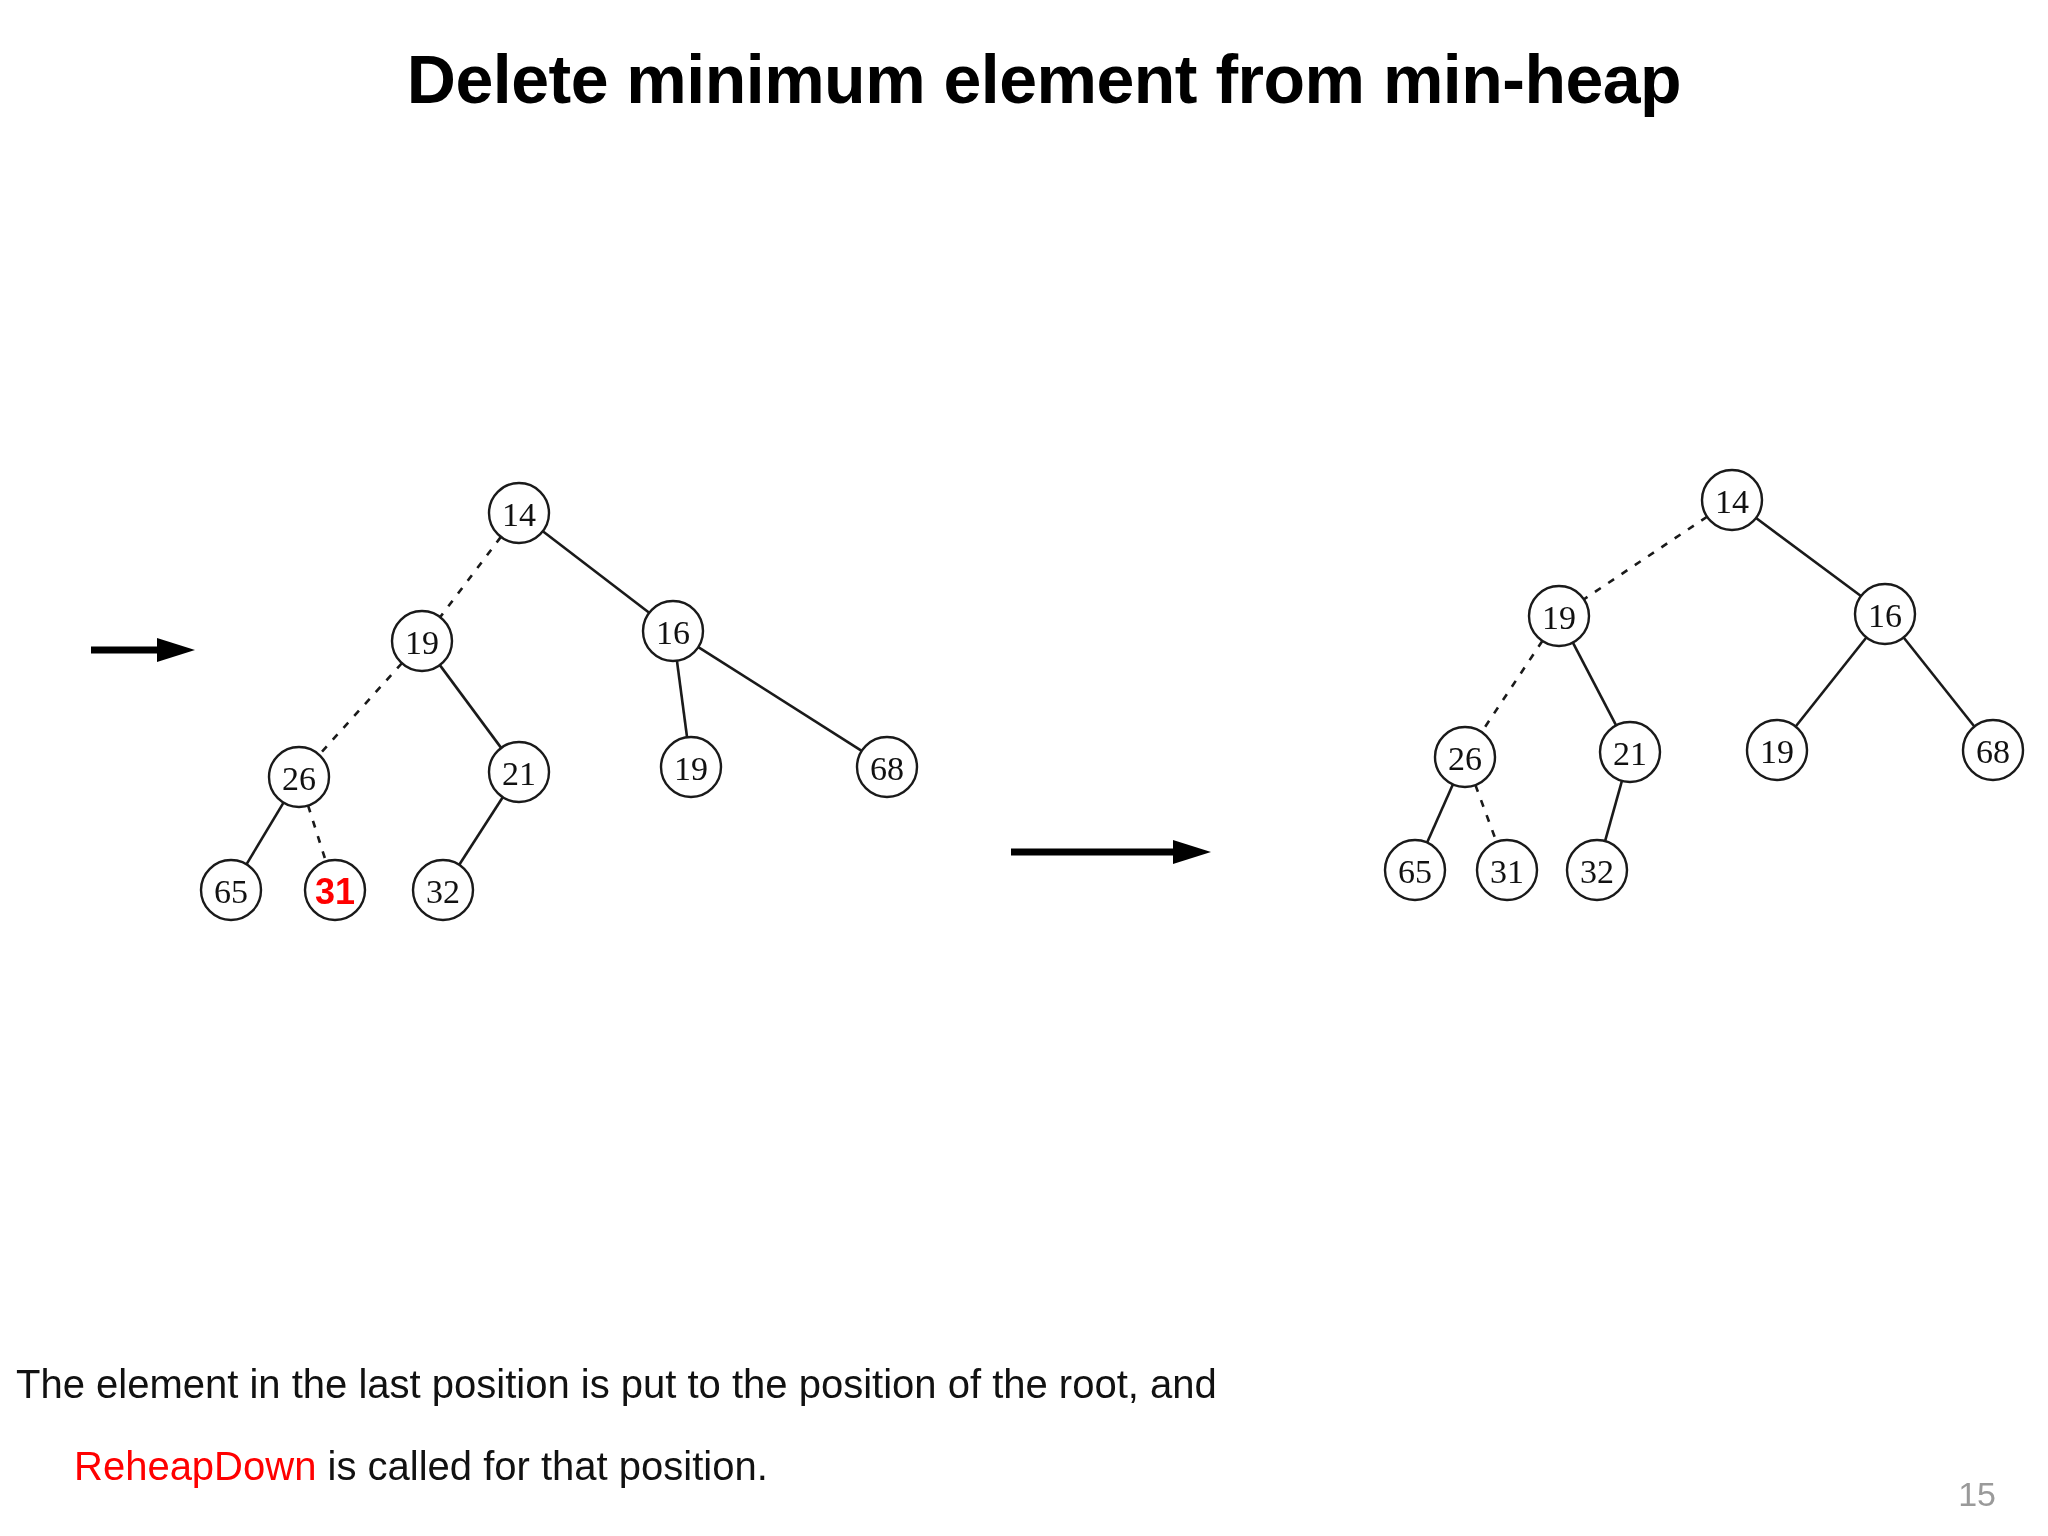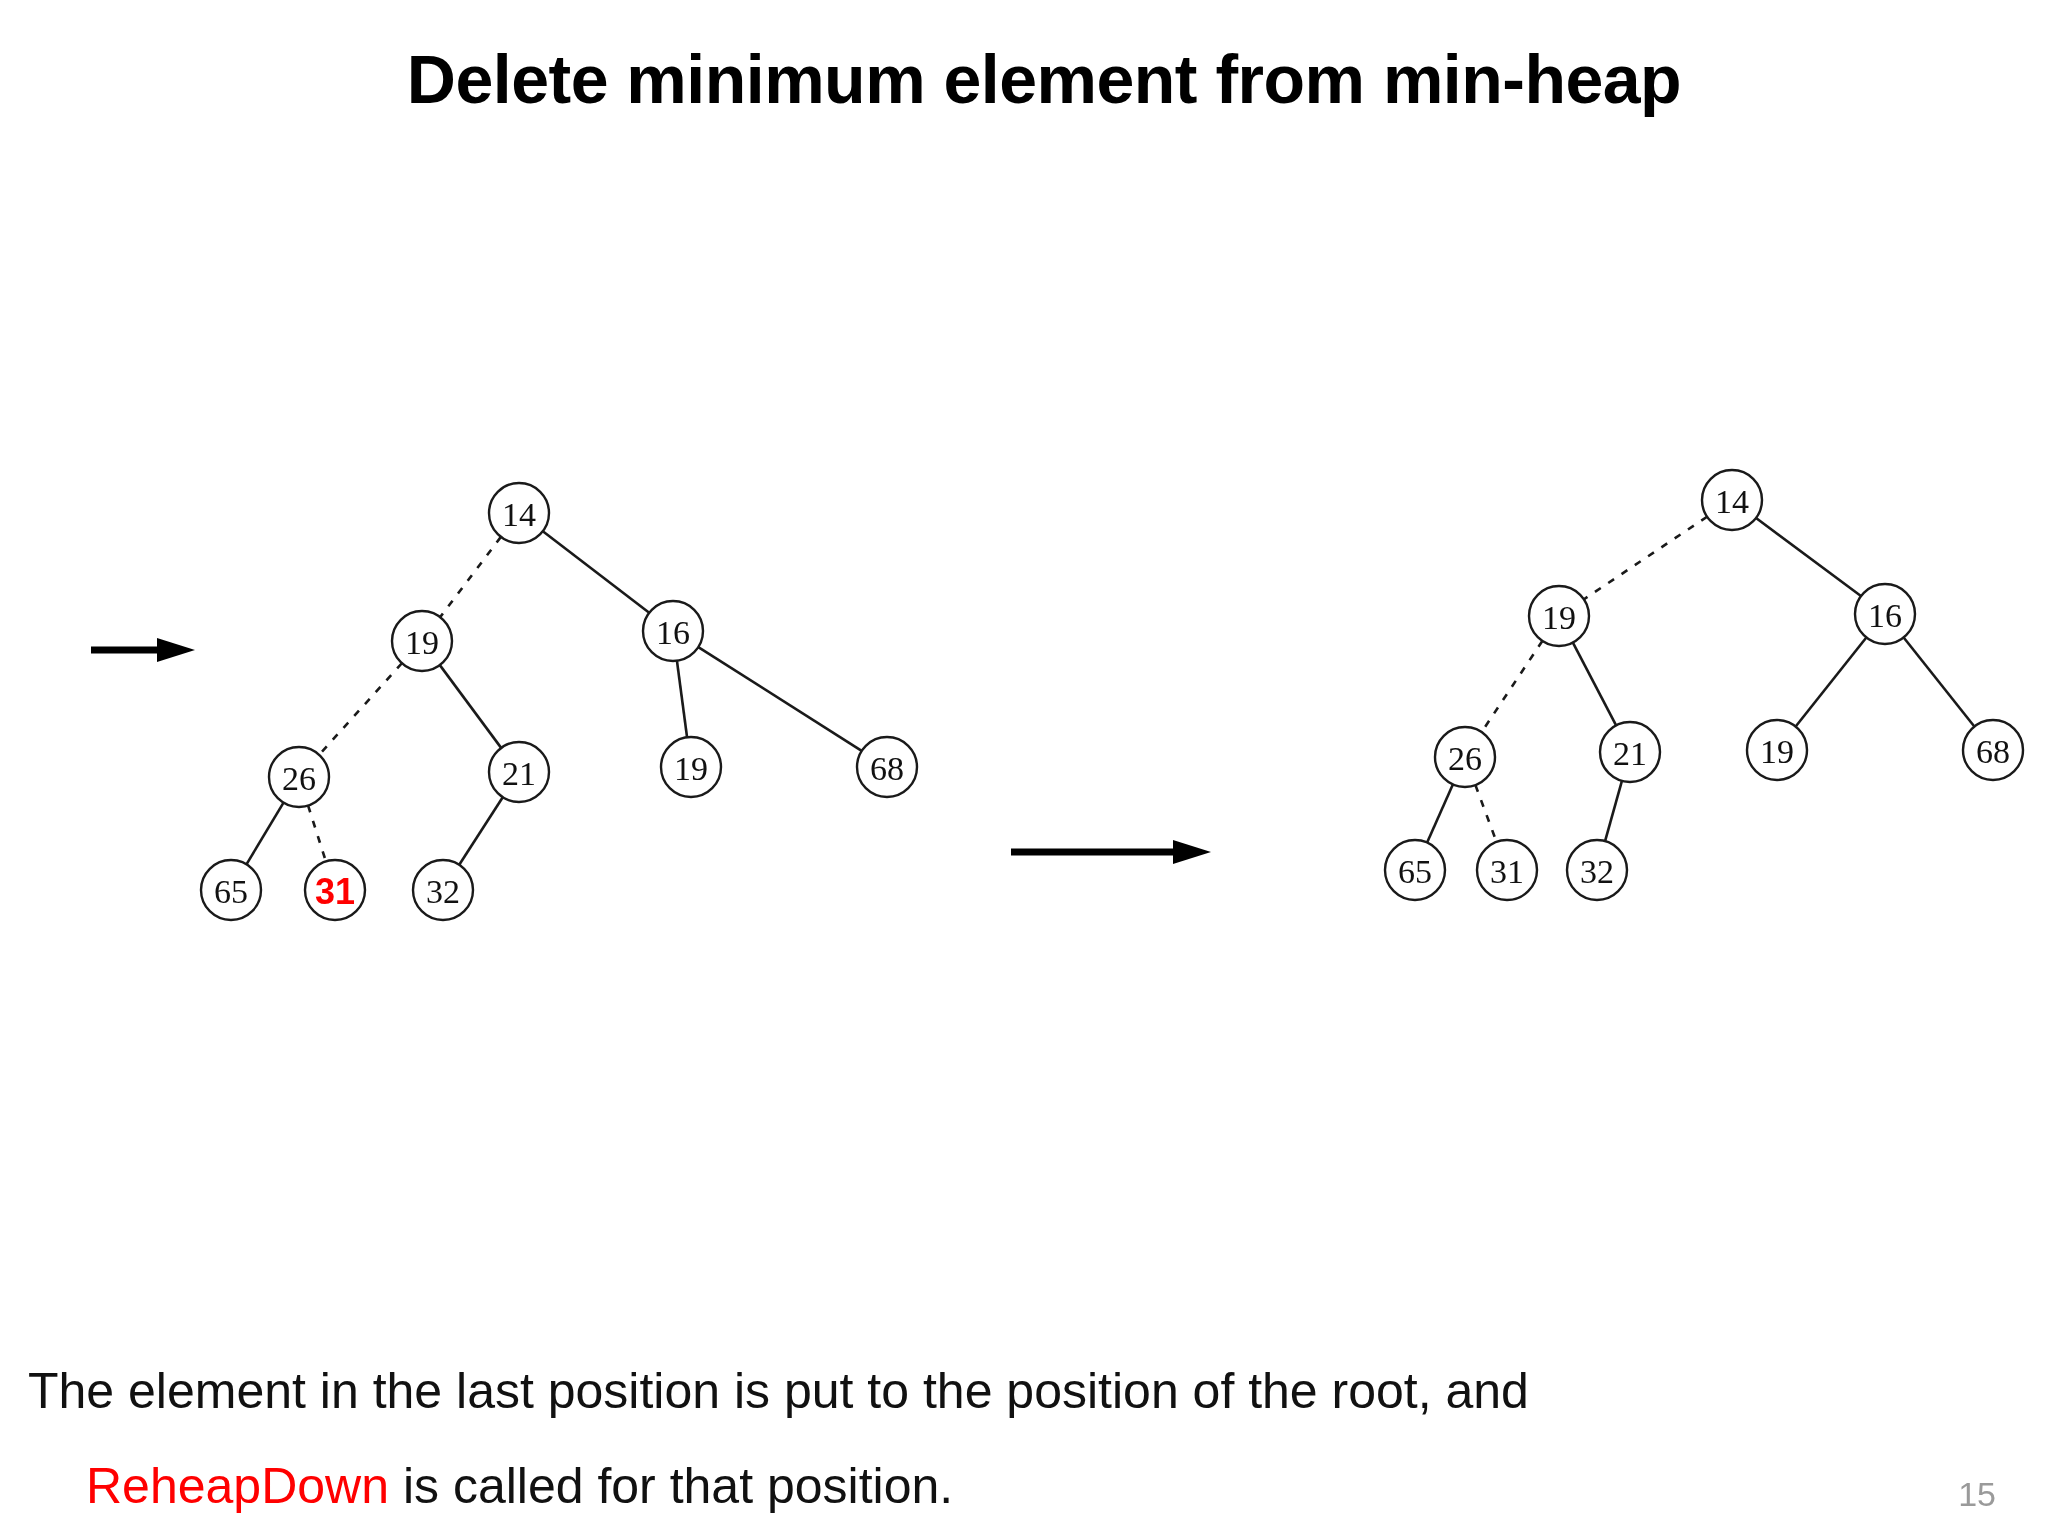--- a/index.html
+++ b/index.html
@@ -75,25 +75,25 @@
   }
   .flow-arrow-line {
     stroke: #000000;
     stroke-width: 7;
   }
   .flow-arrow-head {
     fill: #000000;
   }
   .caption {
     position: absolute;
-    left: 28px;
+    left: 16px;
     top: 1358px;
     width: 1700px;
     font-family: "Liberation Sans", sans-serif;
-    font-size: 50px;
+    font-size: 40px;
     line-height: 1.34;
     color: #111111;
   }
   .caption .line2 {
     display: block;
     padding-left: 58px;
     margin-top: 28px;
   }
   .accent-text {
     color: #ff0000;

